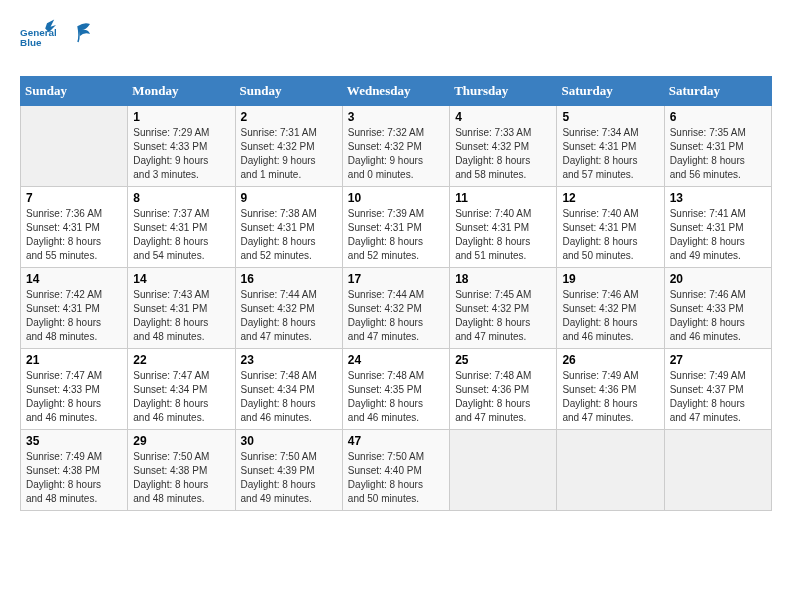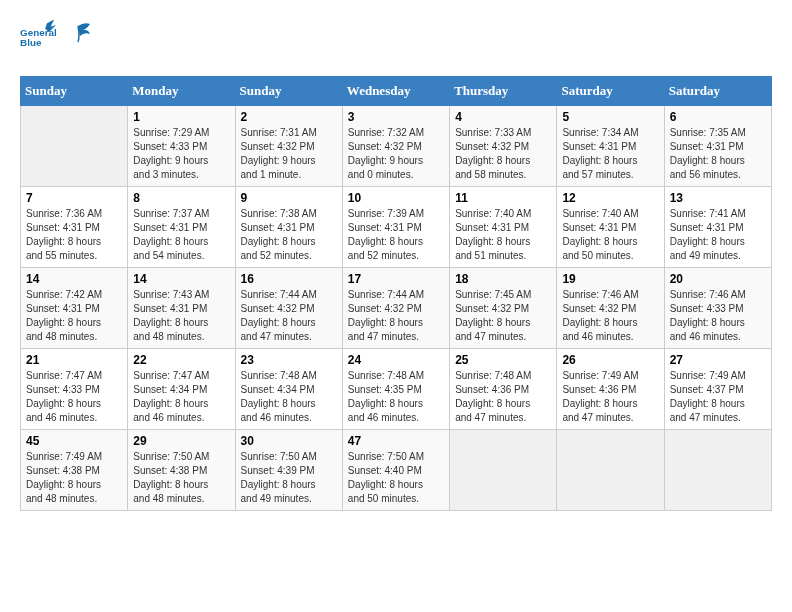--- a/index.html
+++ b/index.html
@@ -232,21 +232,21 @@
           <span class="day-num">26</span>
           <div class="day-info">Sunrise: 7:49 AM<br>Sunset: 4:36 PM<br>Daylight: 8 hours<br>and 47 minutes.</div>
         </td>
         <td>
           <span class="day-num">27</span>
           <div class="day-info">Sunrise: 7:49 AM<br>Sunset: 4:37 PM<br>Daylight: 8 hours<br>and 47 minutes.</div>
         </td>
       </tr>
       <tr>
         <td>
-          <span class="day-num">45</span>
+          <span class="day-num">35</span>
           <div class="day-info">Sunrise: 7:49 AM<br>Sunset: 4:38 PM<br>Daylight: 8 hours<br>and 48 minutes.</div>
         </td>
         <td>
           <span class="day-num">29</span>
           <div class="day-info">Sunrise: 7:50 AM<br>Sunset: 4:38 PM<br>Daylight: 8 hours<br>and 48 minutes.</div>
         </td>
         <td>
           <span class="day-num">30</span>
           <div class="day-info">Sunrise: 7:50 AM<br>Sunset: 4:39 PM<br>Daylight: 8 hours<br>and 49 minutes.</div>
         </td>

